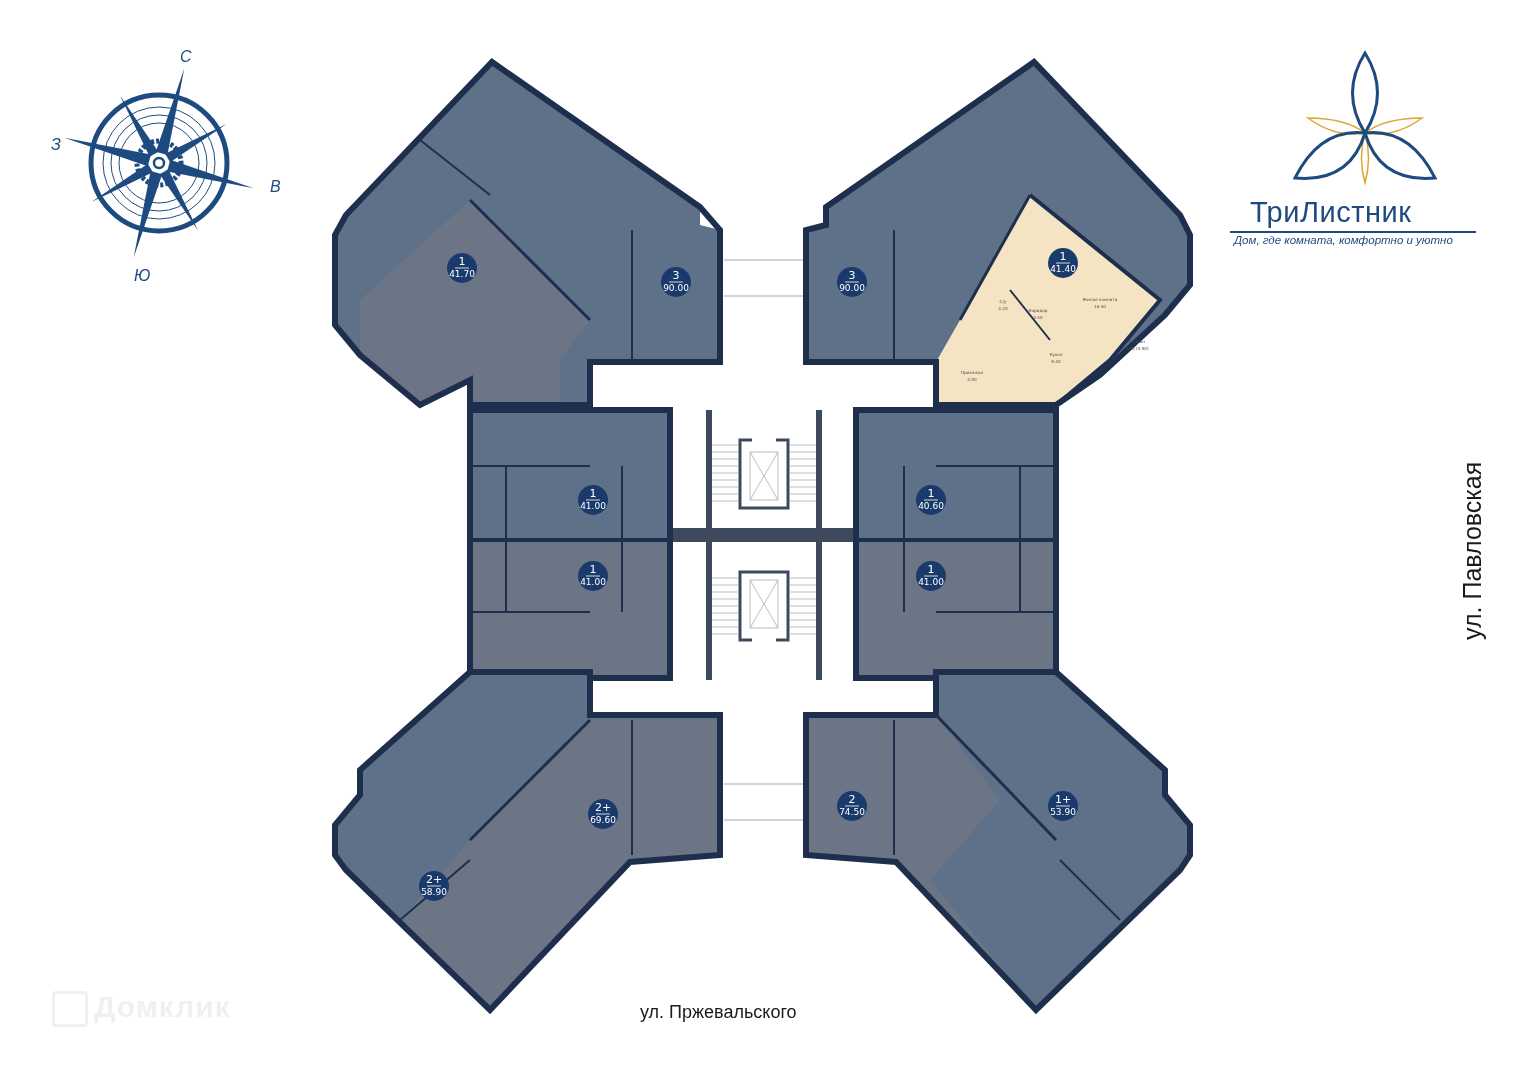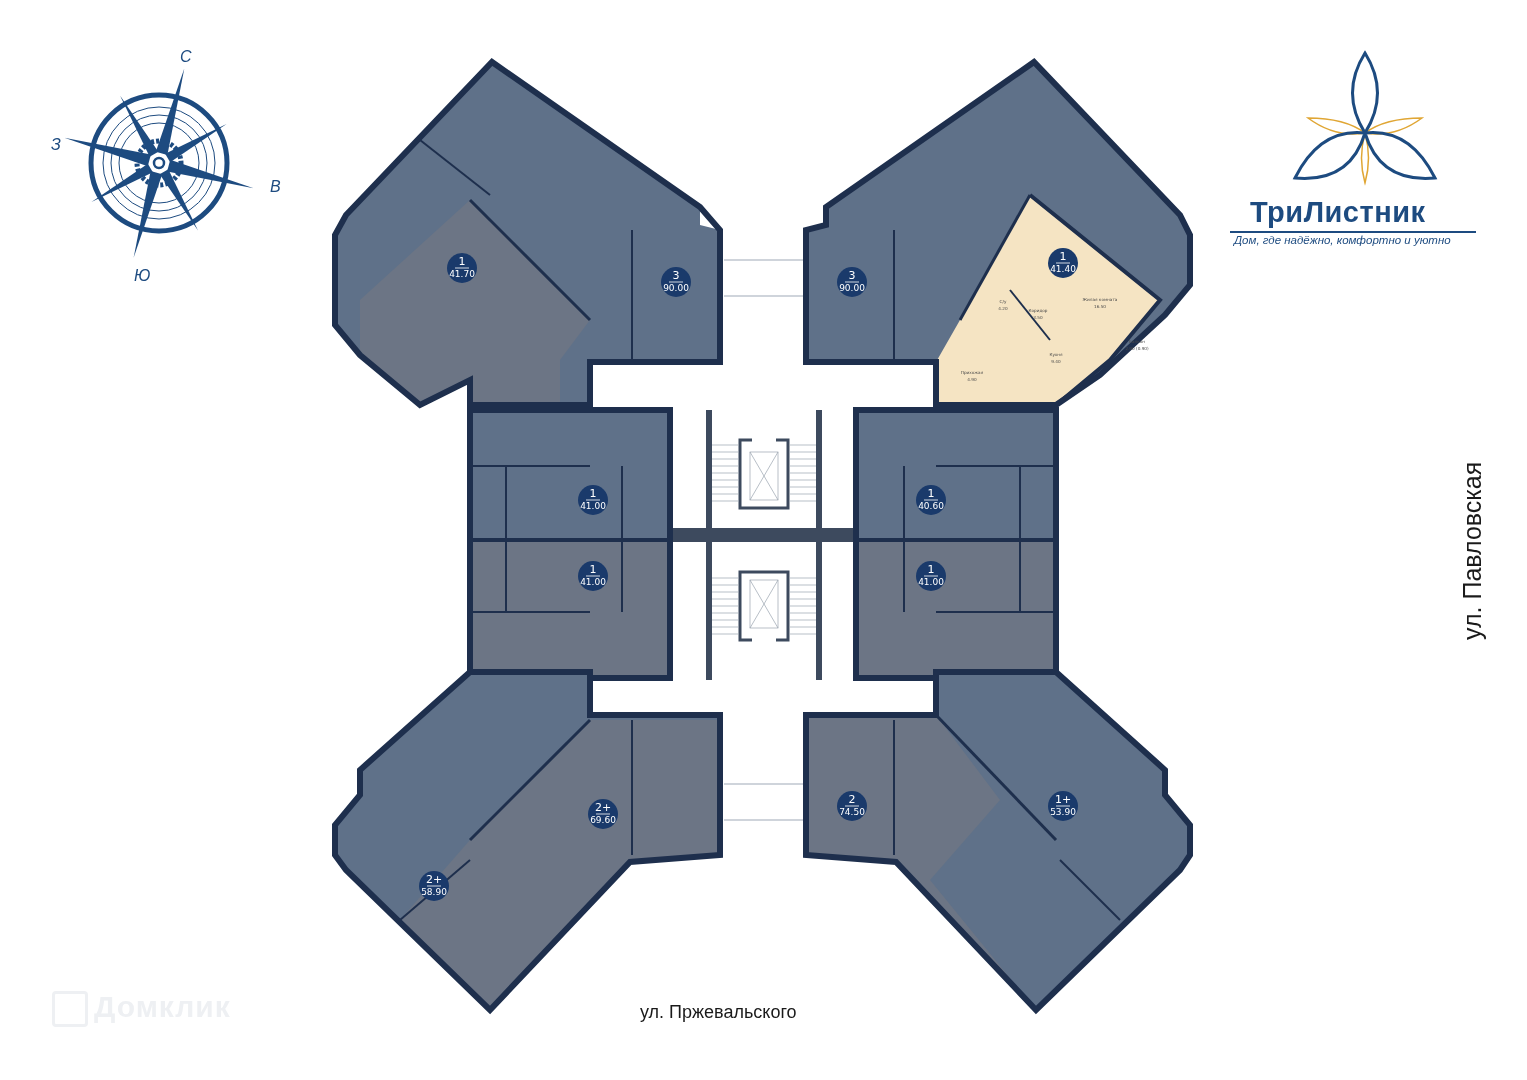--- a/index.html
+++ b/index.html
@@ -2,21 +2,21 @@
 <html><head>
 <meta charset="utf-8">
 <style>
   html, body { margin:0; padding:0; background:#ffffff; }
   body { width:1527px; height:1080px; position:relative; overflow:hidden; font-family:"DejaVu Sans", sans-serif; }
   .abs { position:absolute; }
   svg text { font-family:"DejaVu Sans", sans-serif; }
   .room-label { font-size:4.2px; fill:#dfe5ee; text-anchor:middle; }
   .badge-num { font-size:11px; fill:#ffffff; text-anchor:middle; }
   .badge-area { font-size:9px; fill:#ffffff; text-anchor:middle; }
-  .brand-title { position:absolute; left:1250px; top:196px; font-family:"Liberation Sans", sans-serif; font-size:29px; color:#1d4b80; letter-spacing:0.5px;font-weight:bold; }
+  .brand-title { position:absolute; left:1250px; top:196px; font-family:"Liberation Sans", sans-serif; font-size:29px; color:#1d4b80; letter-spacing:0.5px; }
   .brand-line { position:absolute; left:1230px; top:231px; width:246px; height:1.5px; background:#1d4b80; }
   .brand-sub { position:absolute; left:1234px; top:234px; font-family:"Liberation Sans", sans-serif; font-style:italic; font-size:11.5px; color:#1d4b80; }
   .street-bottom { position:absolute; left:640px; top:1002px; font-family:"Liberation Sans", sans-serif; font-size:18px; color:#1a1a1a; }
   .street-right { position:absolute; left:1458px; top:640px; transform-origin:0 0; transform:rotate(-90deg); font-family:"Liberation Sans", sans-serif; font-size:25px; color:#1a1a1a; white-space:nowrap; }
   .watermark { position:absolute; left:52px; top:990px; font-family:"Liberation Sans", sans-serif; font-size:30px; font-weight:bold; color:#eef0f3; letter-spacing:1px; }
   .compass-label { position:absolute; font-family:"Liberation Sans", sans-serif; font-style:italic; font-size:16px; color:#1d4b80; }
 </style>
 </head>
 <body>
 
@@ -61,21 +61,21 @@
     </g>
     <g fill="none" stroke-width="3" stroke="#1d4b80">
       <path d="M75,85 Q50,45 75,5 Q100,45 75,85 Z"></path>
       <path d="M75,85 Q30,80 5,130 Q60,135 75,85 Z"></path>
       <path d="M75,85 Q120,80 145,130 Q90,135 75,85 Z"></path>
     </g>
   </svg>
 </div>
 <div class="brand-title">ТриЛистник</div>
 <div class="brand-line"></div>
-<div class="brand-sub">Дом, где надёжно, комфортно и уютно</div>
+<div class="brand-sub">Дом, где комната, комфортно и уютно</div>
 
 <svg class="abs" style="left:0;top:0;" width="1527" height="1080" viewBox="0 0 1527 1080">
 
   <g>
     <rect x="706" y="410" width="6" height="270" fill="#3d4a5e"></rect>
     <rect x="816" y="410" width="6" height="270" fill="#3d4a5e"></rect>
     <rect x="670" y="528" width="188" height="14" fill="#3d4a5e"></rect>
 
     <g stroke="#9aa3af" stroke-width="0.7">
       <line x1="712" y1="445" x2="738" y2="445"></line>

